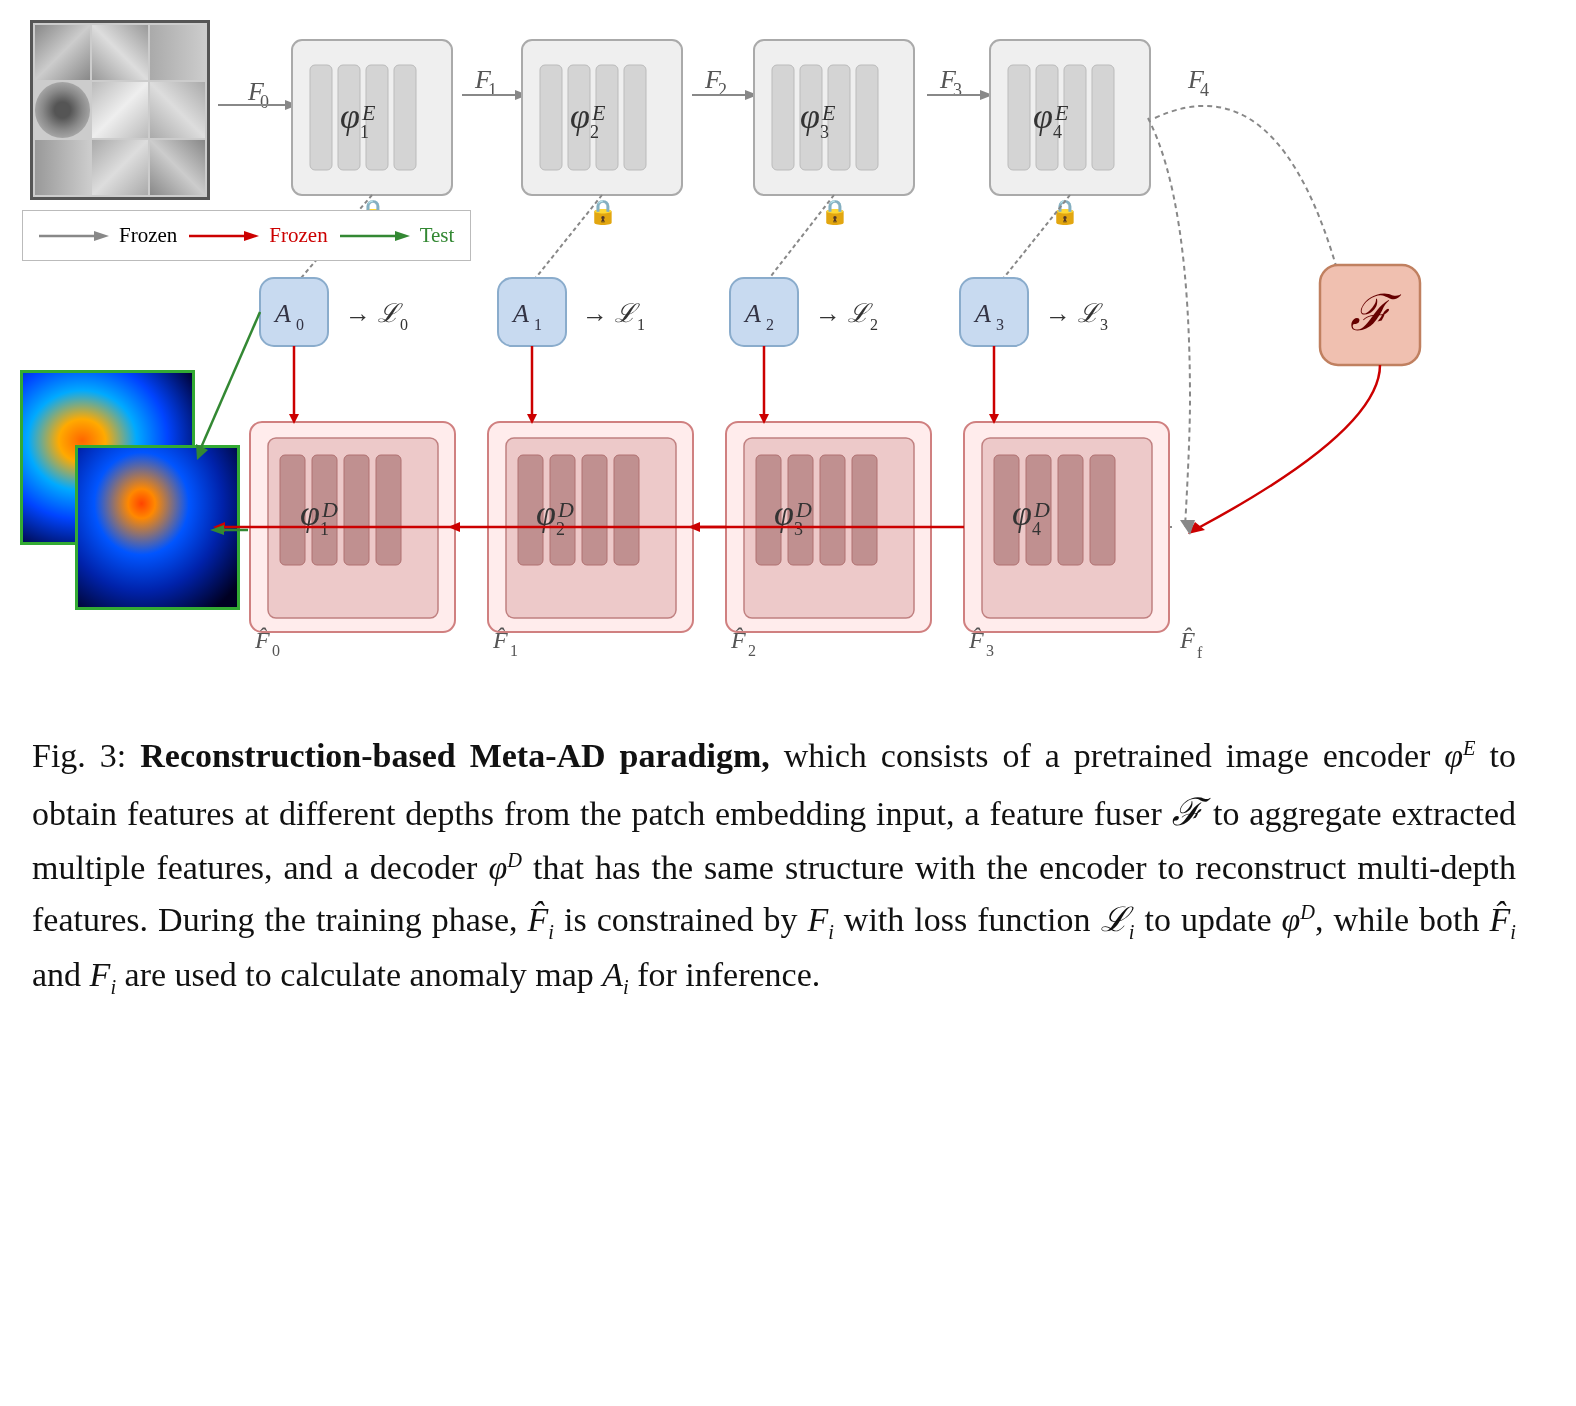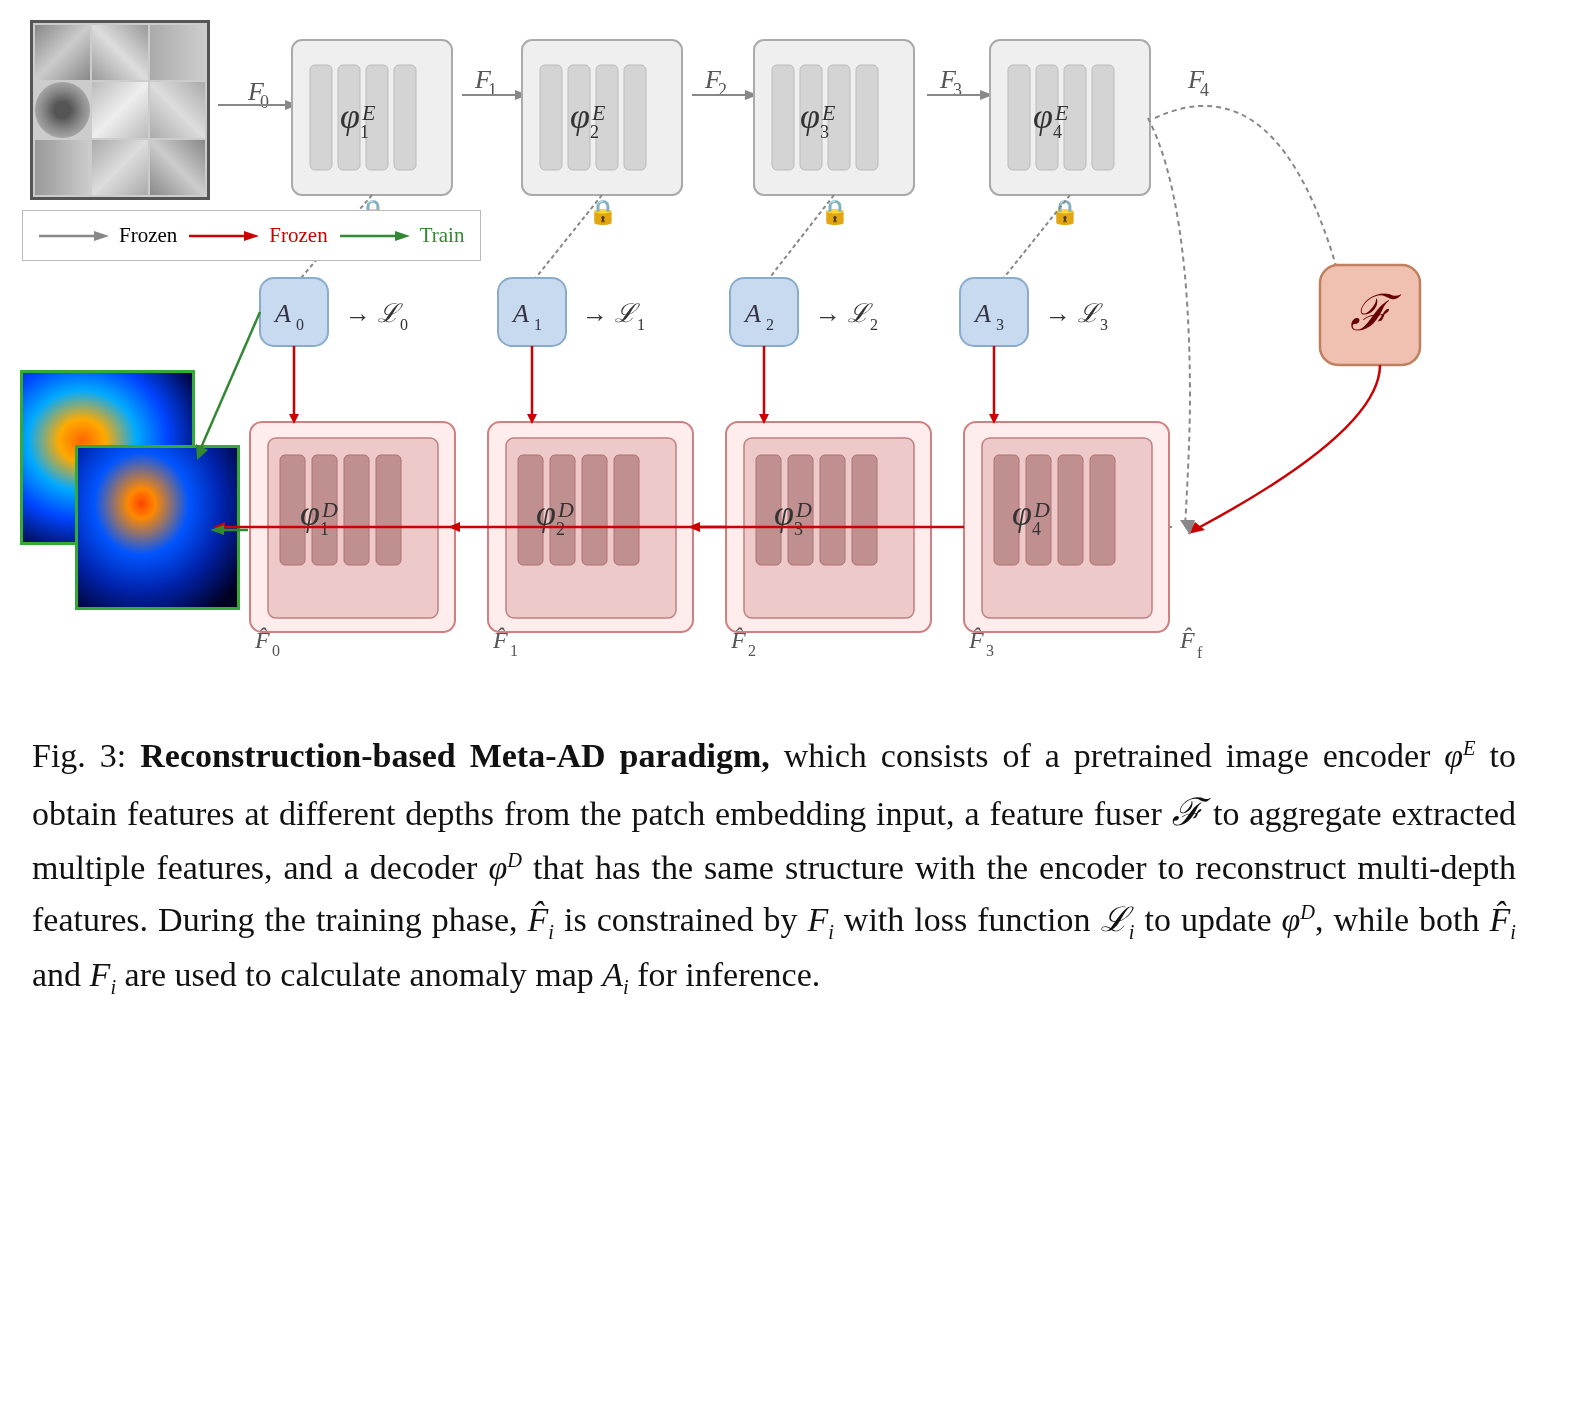--- a/index.html
+++ b/index.html
@@ -160,21 +160,21 @@
       </div>
       <span style="color:#cc0000;">Frozen</span>
     </div>
     <div class="legend-row">
       <div class="arr-line">
         <svg viewBox="0 0 70 18">
             <line x1="0" y1="9" x2="55" y2="9" stroke="#338833" stroke-width="2.5"></line>
             <polygon points="55,4 70,9 55,14" fill="#338833"></polygon>
           </svg>
       </div>
-      <span style="color:#338833;">Train</span>
+      <span style="color:#338833;">Test</span>
     </div>
   </div>
 
   <div class="output-images">
     <div class="output-bg" style="background: radial-gradient(ellipse at 35% 40%, #ff6600 0%, #ffaa00 15%, #00aaff 35%, #0044ff 55%, #000033 85%); width:175px;height:175px;">
     </div>
     <div class="output-fg" style="background: radial-gradient(ellipse at 40% 35%, #ff4400 0%, #ff8800 10%, #0055ff 35%, #0022aa 60%, #000022 90%); width:165px;height:165px;">
     </div>
   </div>
 

